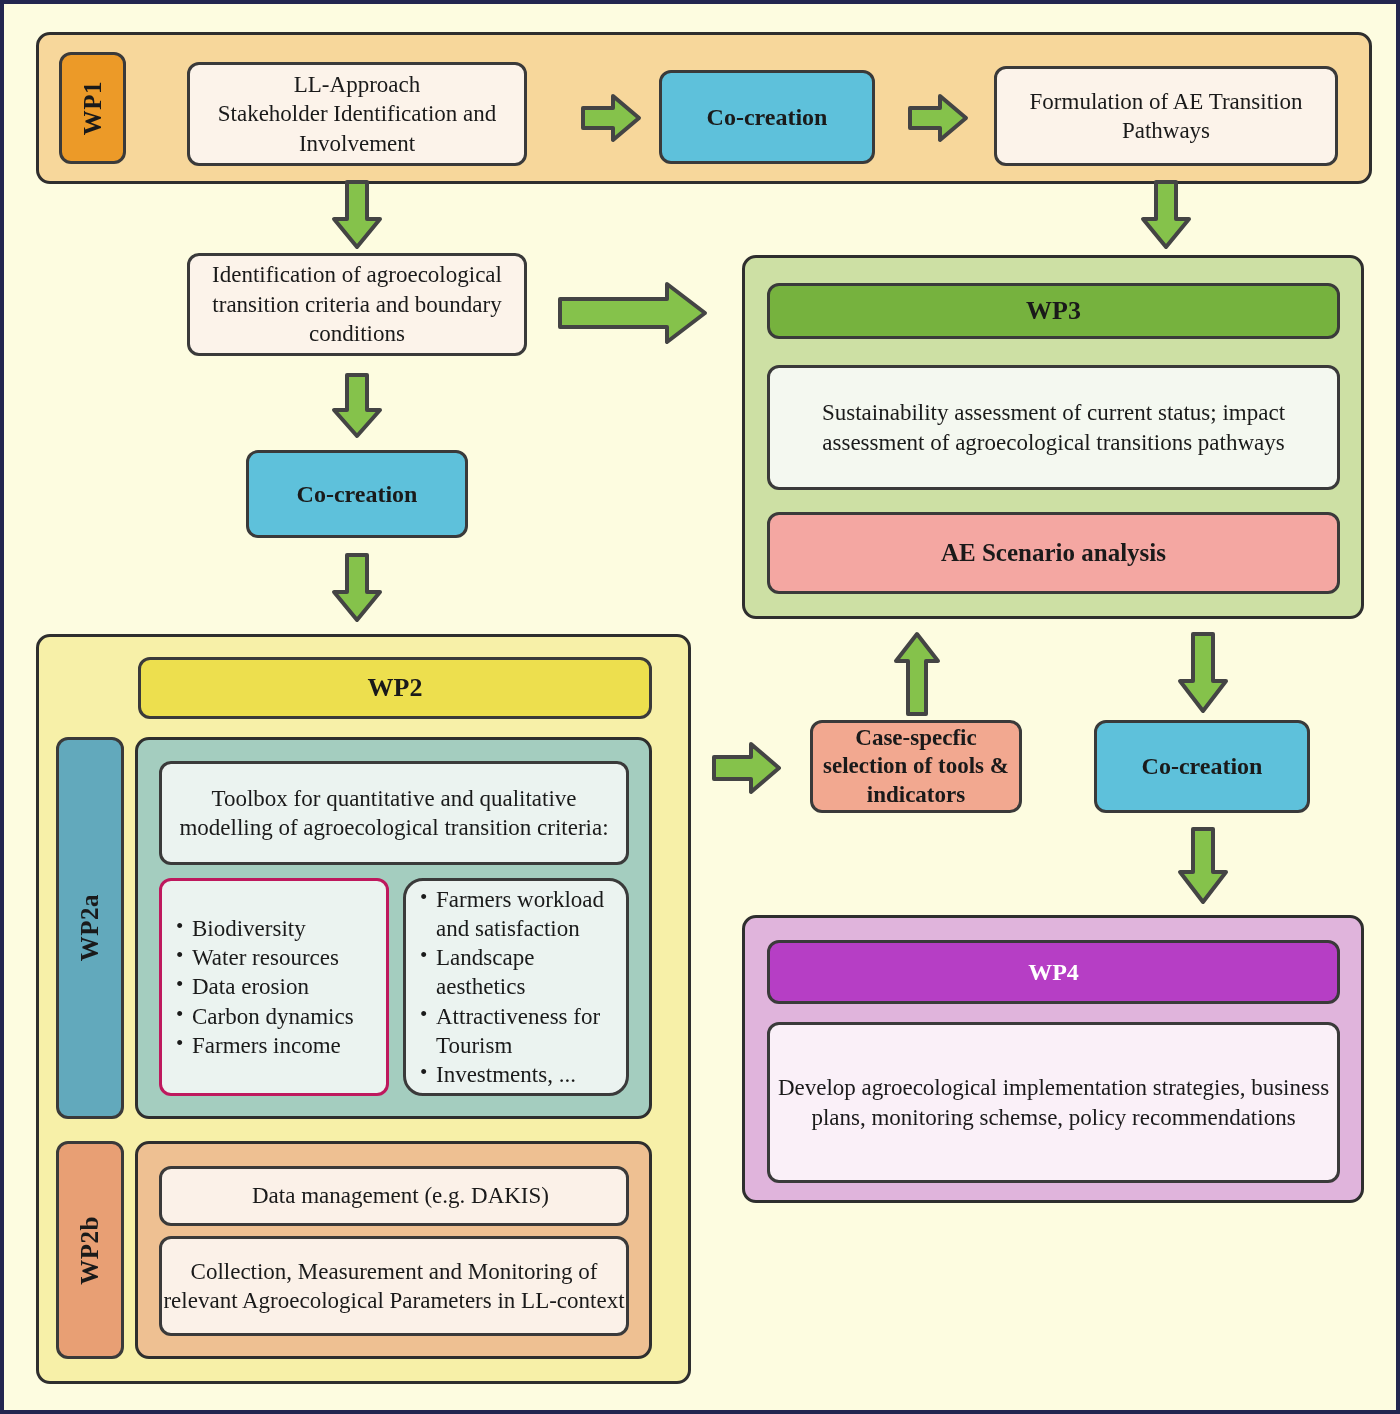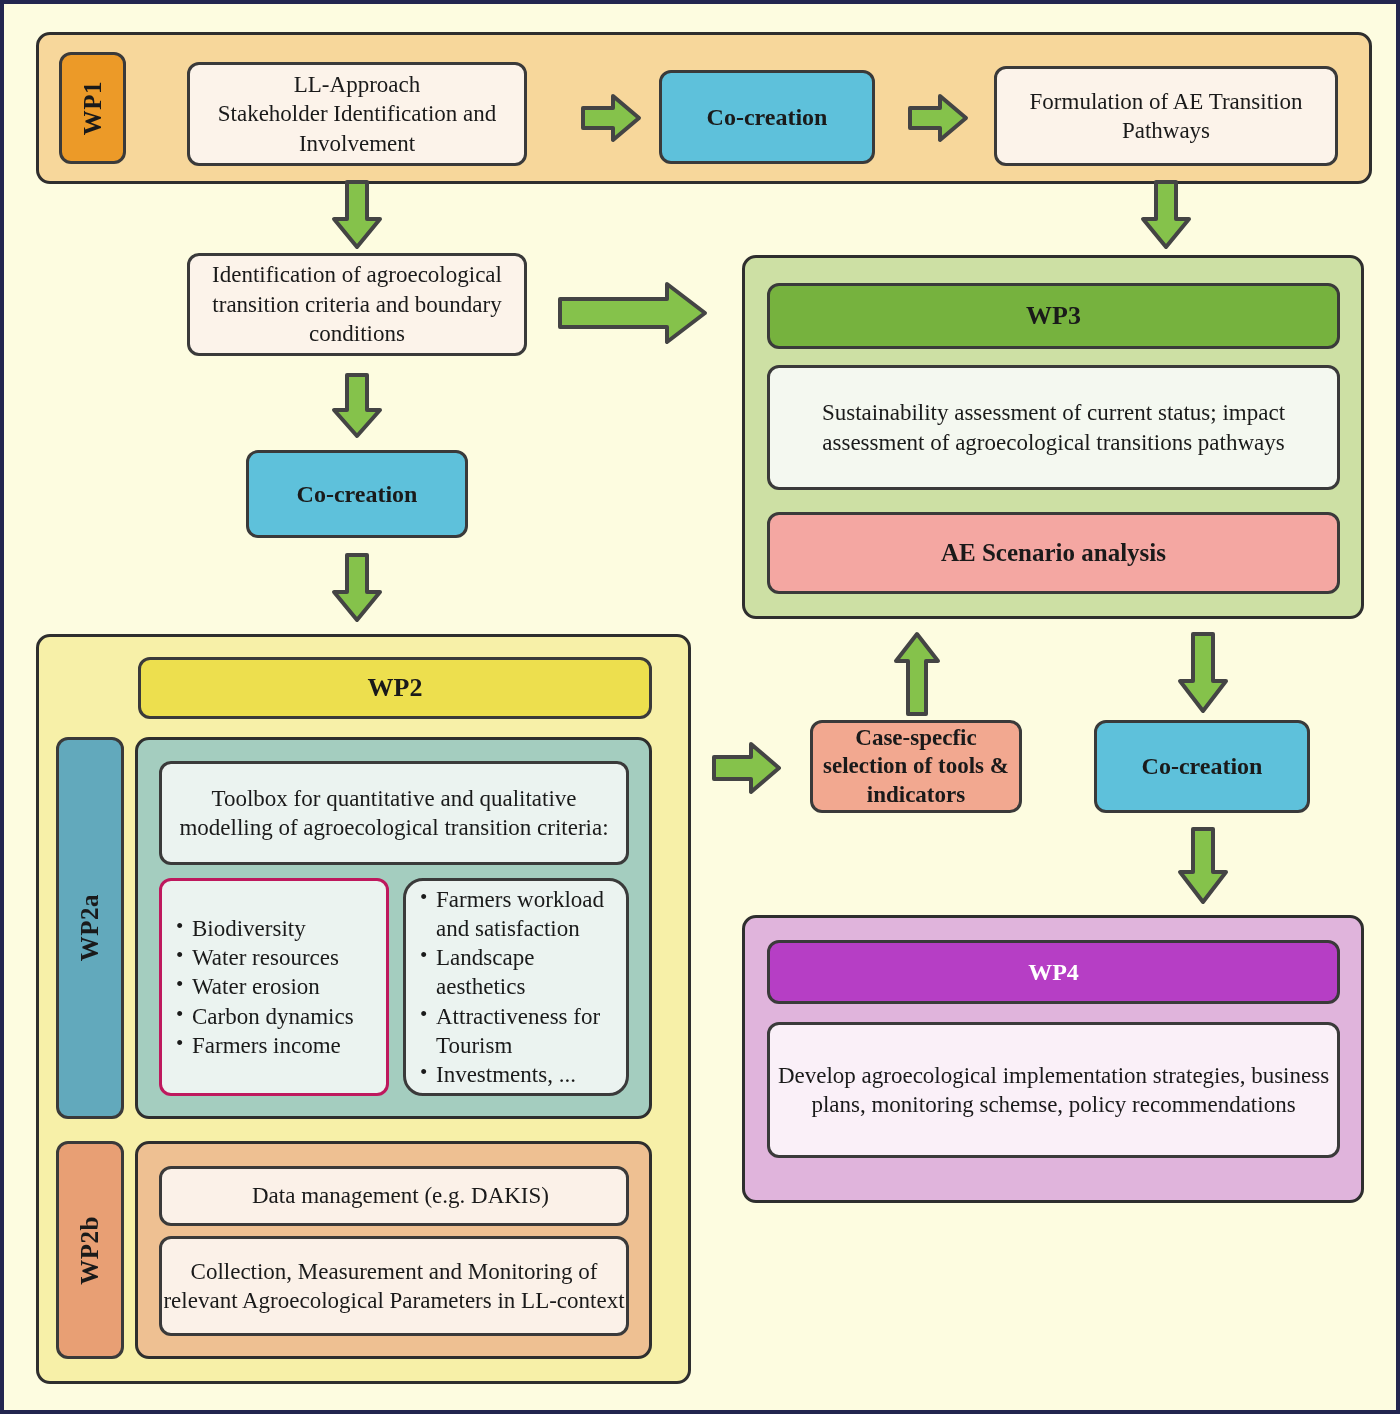--- a/index.html
+++ b/index.html
@@ -97,21 +97,21 @@
     background: #5EC1DB;
     font-size: 24px;
   }
 
   
   #wp3-panel {
     left: 738px; top: 251px; width: 622px; height: 364px;
     background: #CDE0A4;
   }
   #wp3-header {
-    left: 763px; top: 279px; width: 573px; height: 66px;
+    left: 763px; top: 279px; width: 573px; height: 56px;
     background: #76B23E;
     font-size: 26px;
   }
   #wp3-body {
     left: 763px; top: 361px; width: 573px; height: 125px;
     background: #F4F8F0;
     font-size: 23px;
   }
   #wp3-scenario {
     left: 763px; top: 508px; width: 573px; height: 82px;
@@ -220,21 +220,21 @@
     left: 738px; top: 911px; width: 622px; height: 288px;
     background: #E0B4DC;
   }
   #wp4-header {
     left: 763px; top: 936px; width: 573px; height: 64px;
     background: #B63EC5;
     color: #ffffff;
     font-size: 24px;
   }
   #wp4-body {
-    left: 763px; top: 1018px; width: 573px; height: 136px;
+    left: 763px; top: 1018px; width: 573px; height: 161px;
     background: #FAF0F8;
     font-size: 23px;
   }
 </style>
 </head>
 <body>
 
 <div id="canvas">
 
   <div class="panel" id="wp1-band"></div>
@@ -333,21 +333,21 @@
   <div class="panel" id="wp2a-panel"></div>
 
   <div class="box serif-reg" id="toolbox">
     <span>Toolbox for quantitative and qualitative modelling of agroecological transition criteria:</span>
   </div>
 
   <div id="bullets-left">
     <ul class="bullet-list serif-reg">
         <li>Biodiversity</li>
         <li>Water resources</li>
-        <li>Water erosion</li>
+        <li>Data erosion</li>
         <li>Carbon dynamics</li>
         <li>Farmers income</li>
       </ul>
   </div>
 
   <div id="bullets-right">
     <ul class="bullet-list serif-reg">
         <li>Farmers workload and satisfaction</li>
         <li>Landscape aesthetics</li>
         <li>Attractiveness for Tourism</li>

